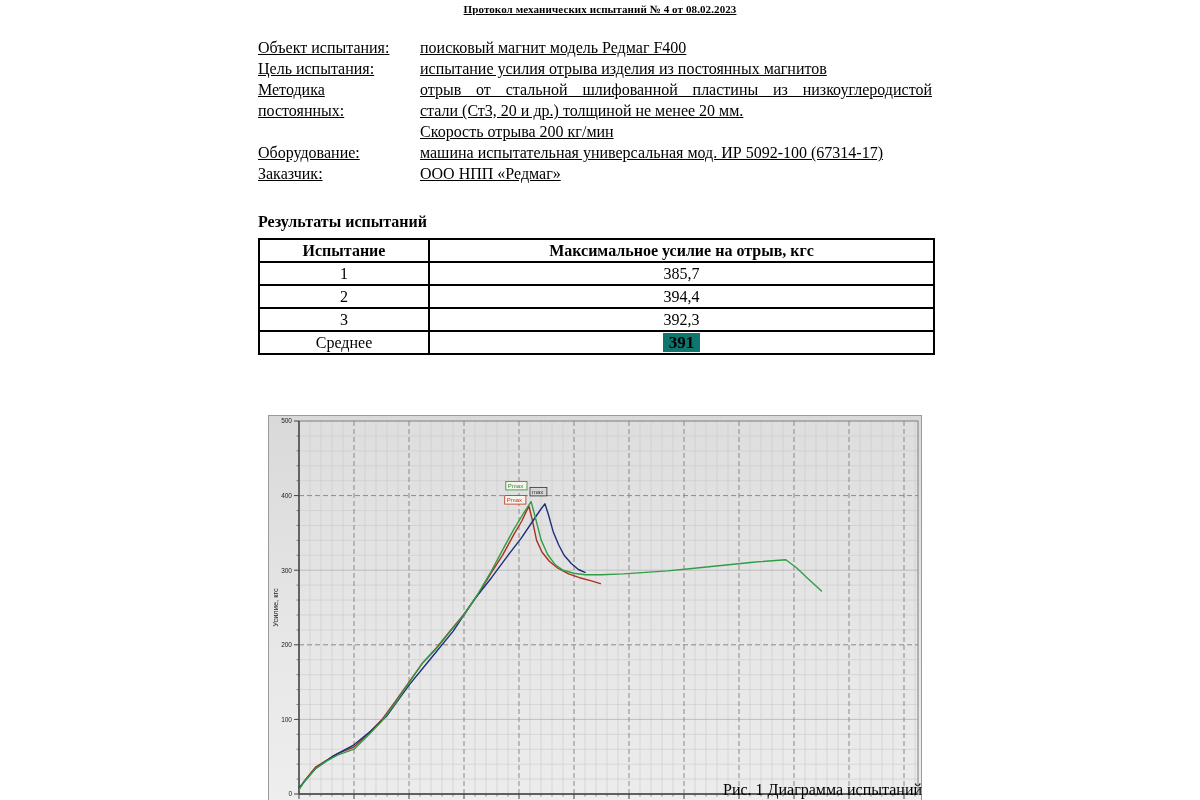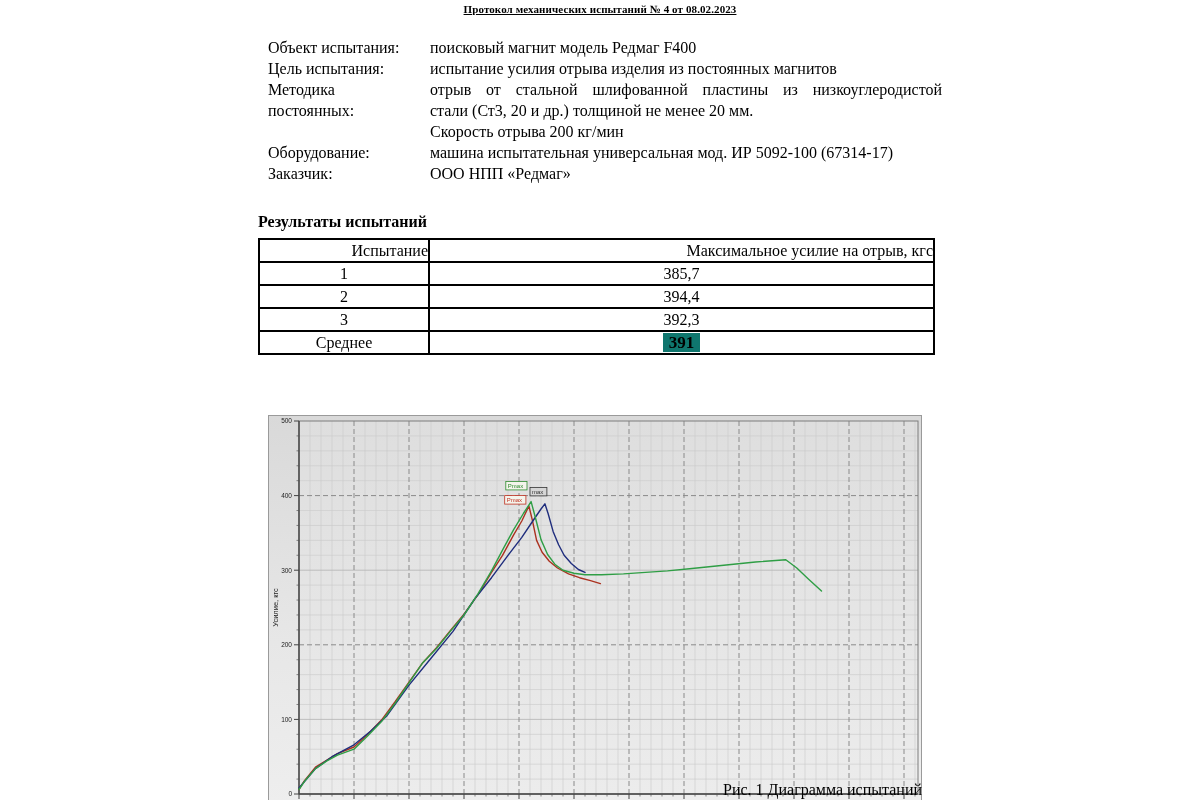--- a/index.html
+++ b/index.html
@@ -4,39 +4,39 @@
 <style>
   html,body{margin:0;padding:0;}
   body{
     width:1200px;height:800px;background:#ffffff;position:relative;
     font-family:"Liberation Serif", serif;color:#000;overflow:hidden;
   }
   .doc-title{
     position:absolute;top:3px;left:0;width:1200px;text-align:center;
     font-weight:bold;font-size:11px;text-decoration:underline;letter-spacing:.1px;
   }
-  .info{position:absolute;left:268px;top:37px;width:674px;}
+  .info{position:absolute;left:258px;top:37px;width:674px;text-decoration:underline;}
   .irow{display:flex;}
   .ilabel{width:162px;flex:none;}
   .ivalue{flex:1;}
   .ln{line-height:21px;font-size:16px;}
   .just{text-align:justify;text-align-last:justify;}
   .heading{
     position:absolute;left:258px;top:213px;width:677px;text-align:left;
     font-weight:bold;font-size:16px;
   }
   table.rtable{
     position:absolute;left:258px;top:238px;width:677px;
     border-collapse:collapse;table-layout:fixed;
   }
   table.rtable th, table.rtable td{
     border:2px solid #000;text-align:center;padding:0;
     font-size:16px;line-height:19px;height:21px;overflow:hidden;
   }
-  table.rtable th{font-weight:normal;text-align:right;}
+  table.rtable th{font-weight:bold;}
   .hl{background:#0f766e;font-weight:bold;font-size:17px;padding:0 6px;}
   .chart{
     position:absolute;left:268px;top:367px;width:654px;height:412px;
     border:1px solid #9a9a9a;box-sizing:border-box;
     background:linear-gradient(180deg,#d9d9d9 0%,#e7e7e7 55%,#efefef 100%);
     margin-top:48px;
   }
   .figcap{
     position:absolute;left:268px;top:781px;width:654px;text-align:right;font-size:16px;
   }

